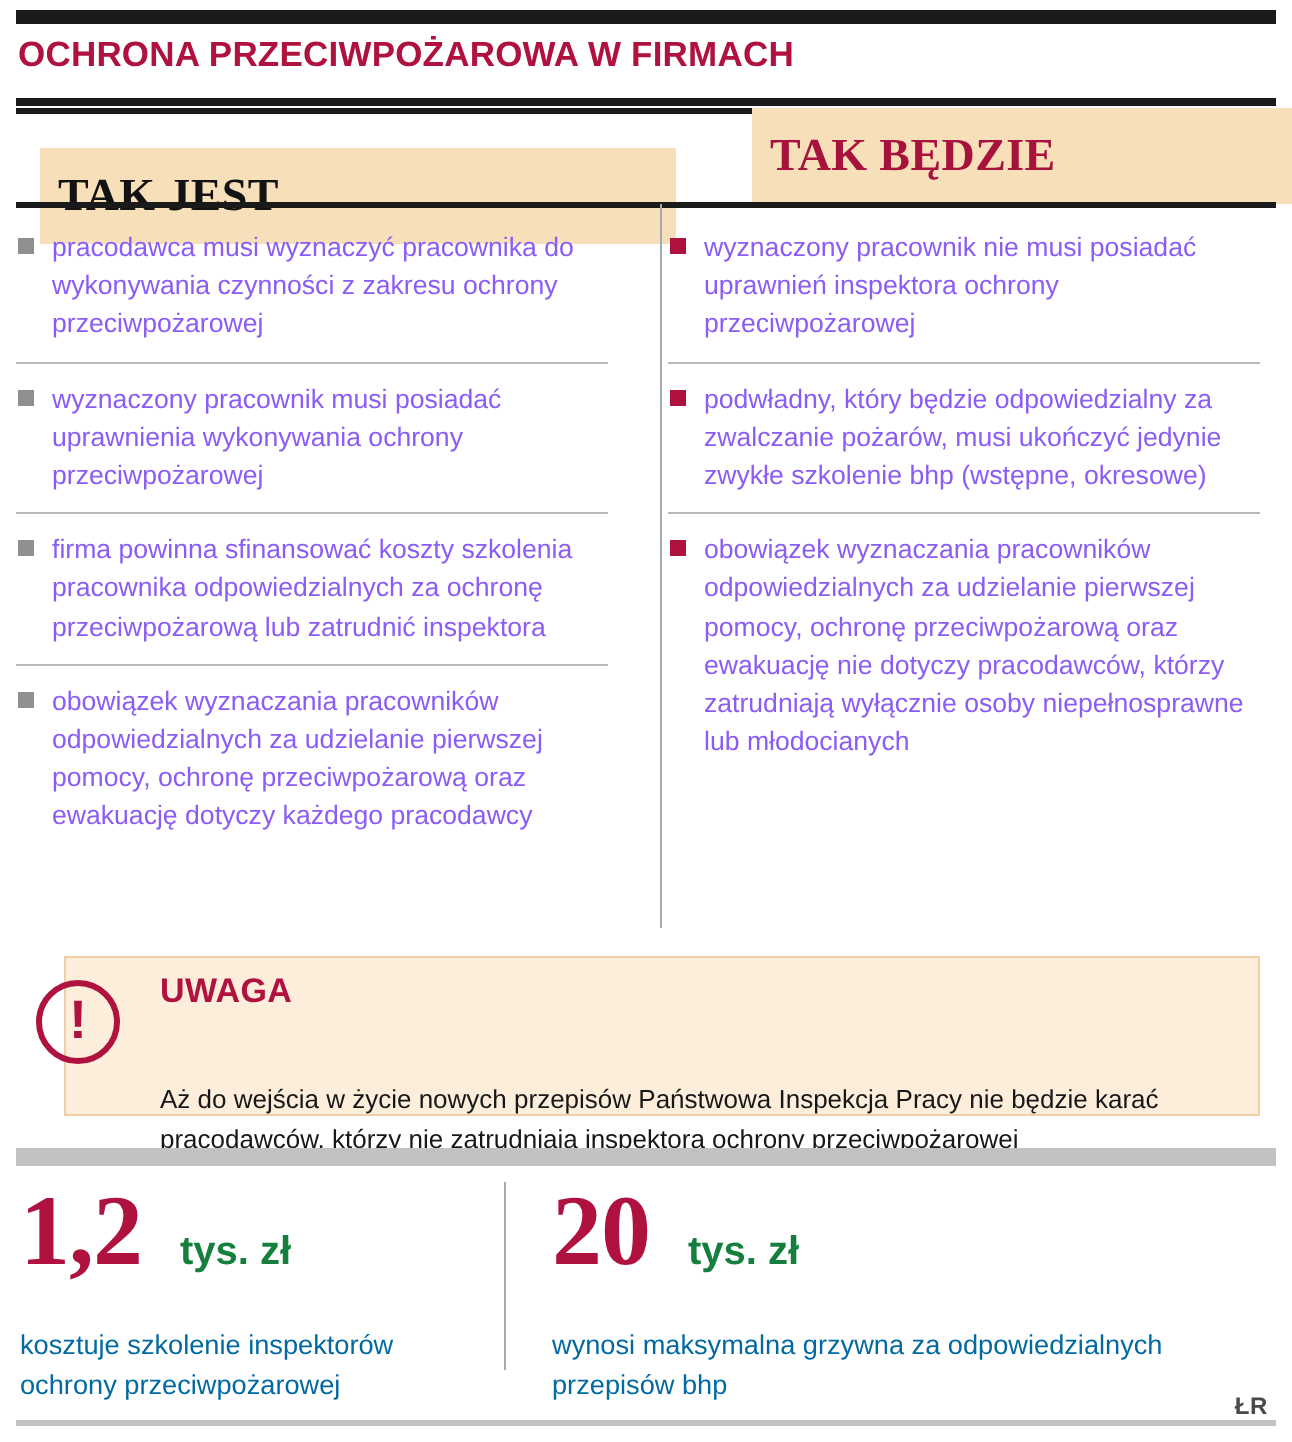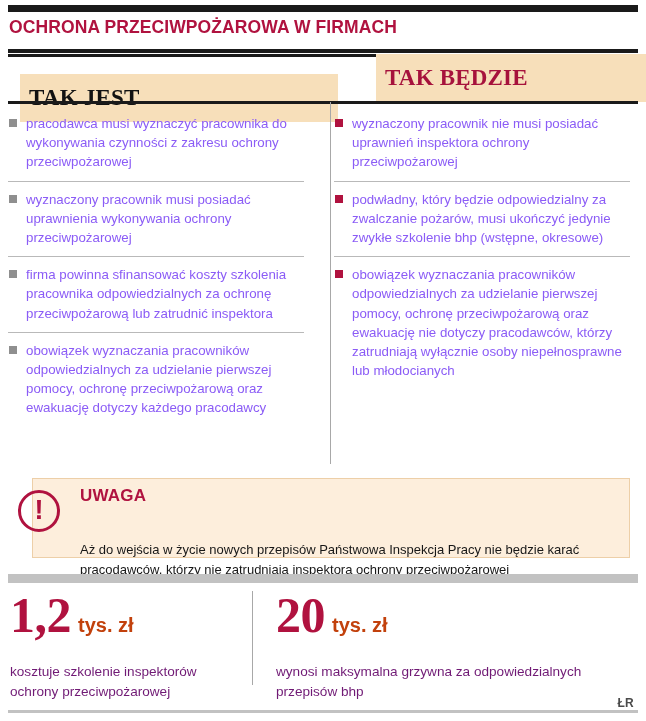--- a/index.html
+++ b/index.html
@@ -245,29 +245,29 @@
     font-family: "Liberation Serif", serif;
     font-size: 50px;
     font-weight: bold;
     color: #b0123f;
     letter-spacing: -0.5px;
   }
   .stat-unit {
     font-family: "Liberation Sans", sans-serif;
     font-size: 20px;
     font-weight: bold;
-    color: #c2410c;
-    margin-left: 7px;
+    color: #15803d;
+    margin-left: 19px;
   }
   .stat-desc {
     display: block;
     margin-top: 9px;
     font-size: 13.6px;
     line-height: 20px;
-    color: #701a75;
+    color: #0369a1;
   }
 
   
   .credit {
     position: absolute;
     right: 12px;
     top: 696px;
     font-size: 12px;
     font-weight: bold;
     color: #4a4a4a;

